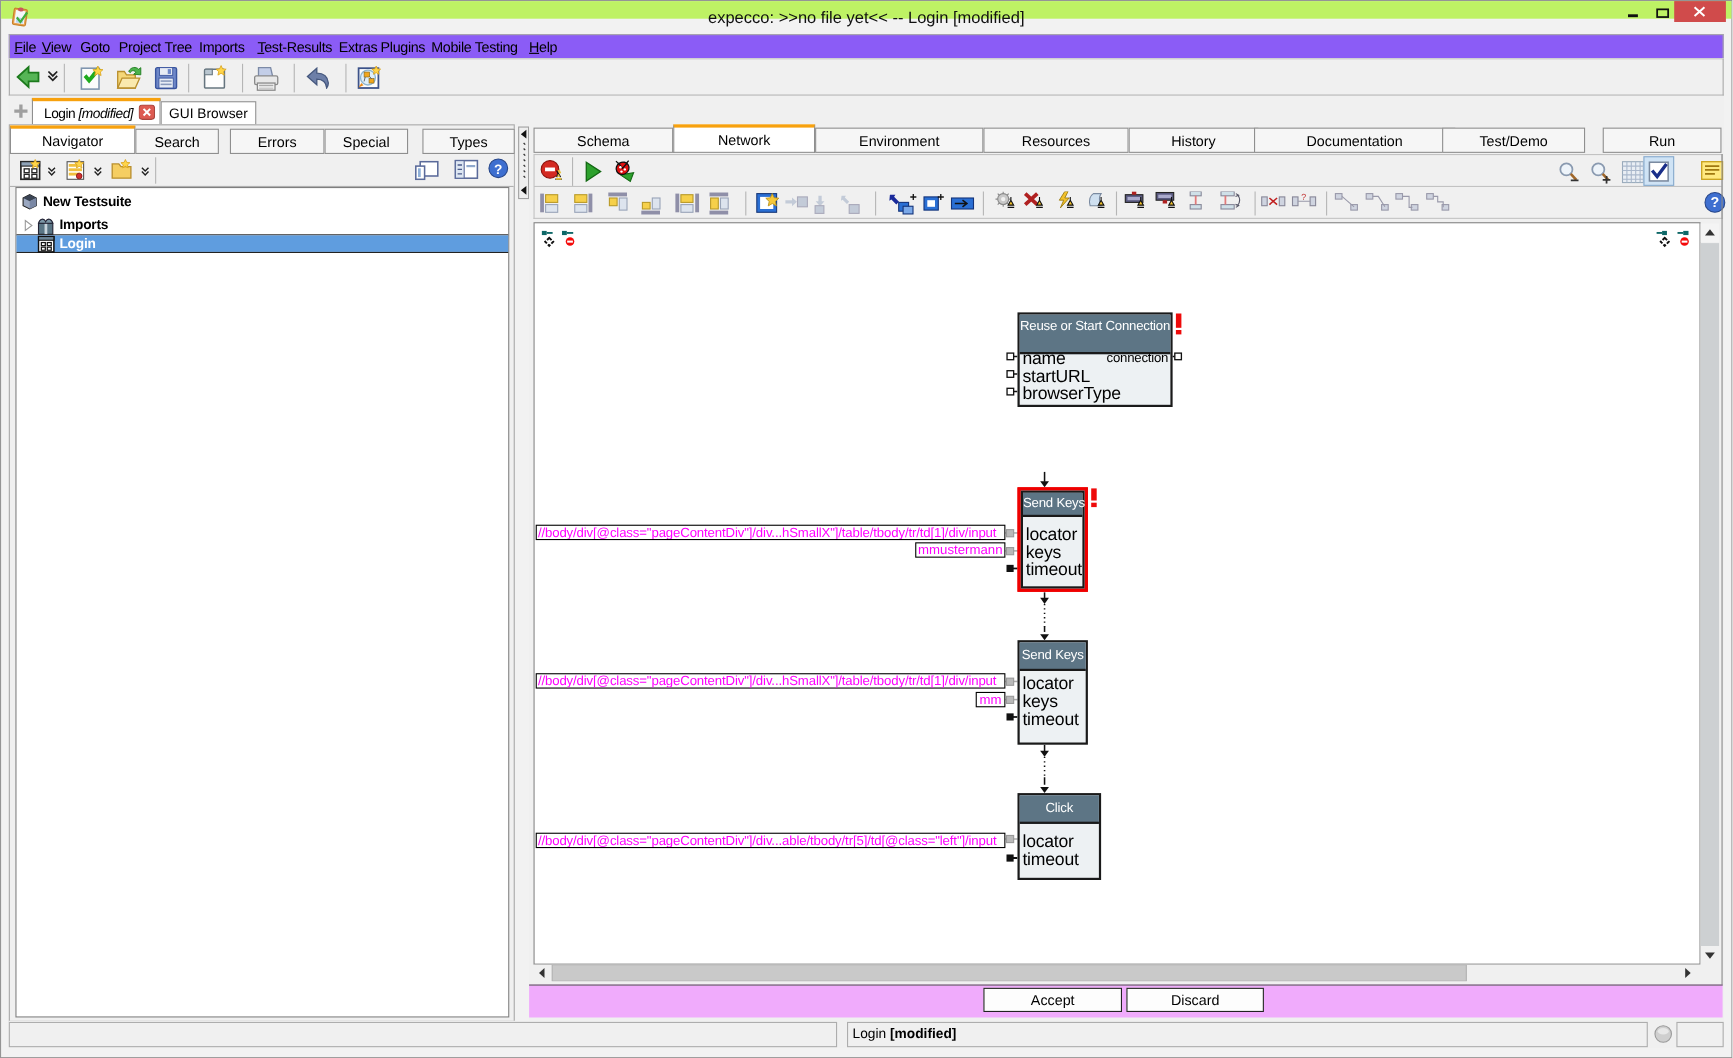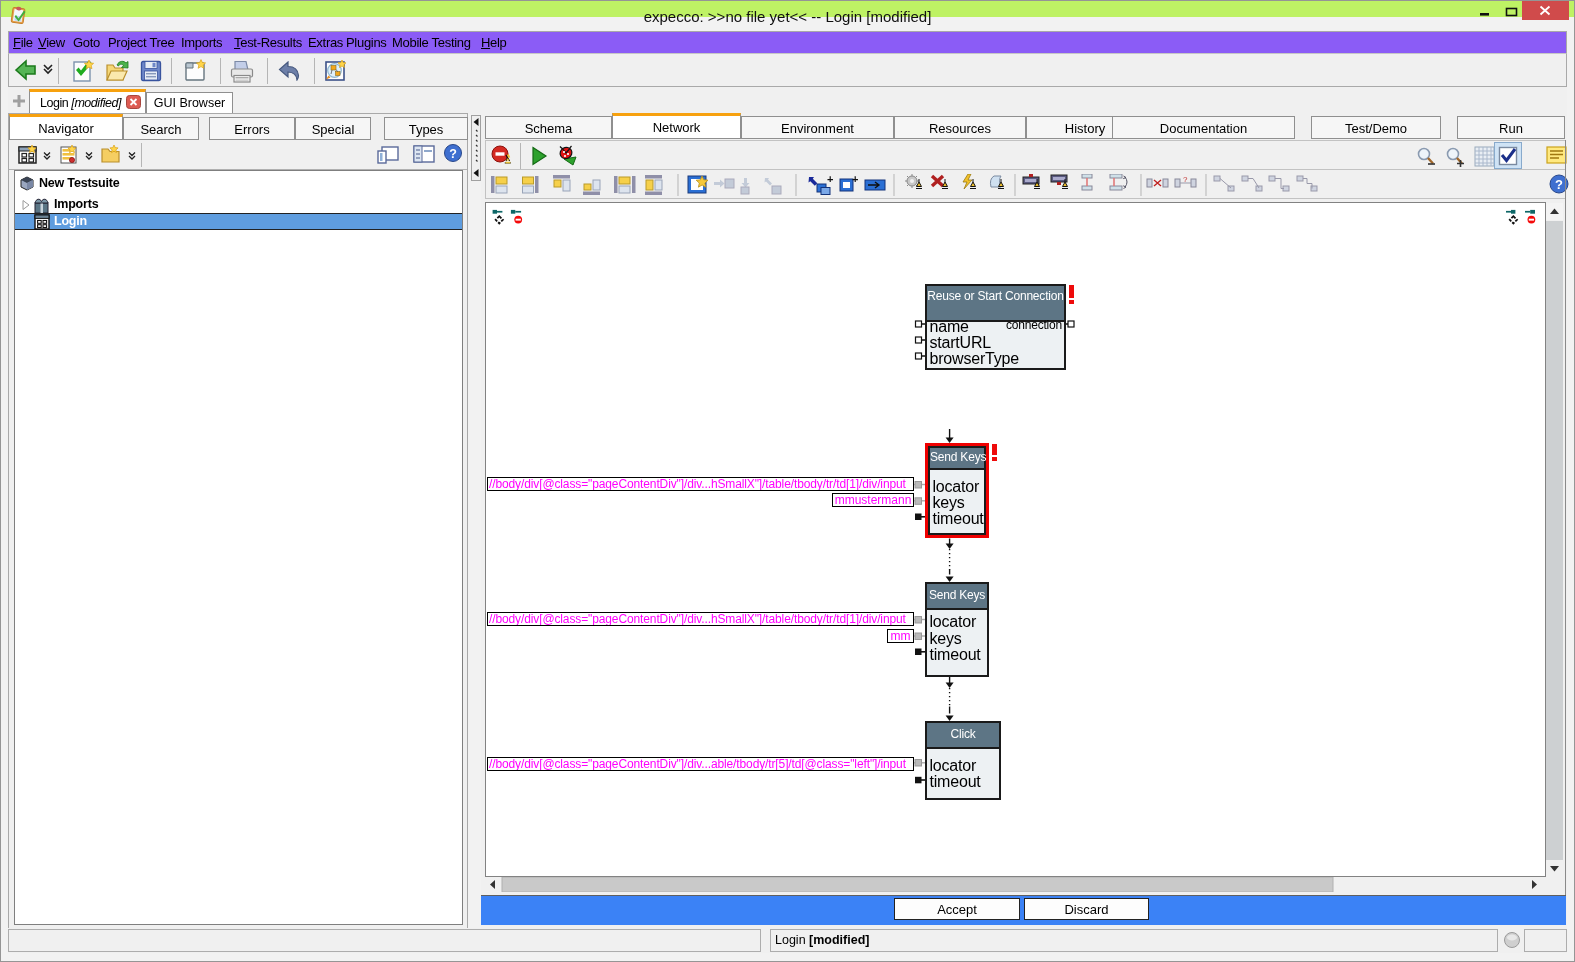--- a/index.html
+++ b/index.html
@@ -29,21 +29,21 @@
 #ltree{position:absolute;left:5px;top:56px;width:449px;height:755px;background:#fff;border:1px solid #7f7f7f}
 
 #splitter{position:absolute;left:470px;top:114px;width:10px;height:66px;background:#efefef;border:1px solid #a0a0a0}
 
 #rpanel{position:absolute;left:480px;top:112px;width:1086px;height:816px;background:#f0f0f0}
 #rtb1{position:absolute;left:4px;top:27px;width:1081px;height:30px;background:#f0f0f0;border:1px solid #c2c2c2}
 #rtb2{position:absolute;left:4px;top:57px;width:1081px;height:29px;background:#f0f0f0;border:1px solid #c2c2c2;border-top:none}
 #canvas{position:absolute;left:4px;top:89px;width:1061px;height:675px;background:#fff;border:1px solid #828282}
 #vscroll{position:absolute;left:1065px;top:90px;width:17px;height:675px;background:#f0f0f0}
 #hscroll{position:absolute;left:4px;top:764px;width:1061px;height:15px;background:#f0f0f0}
-#btnrow{position:absolute;left:0;top:782px;width:1085px;height:30px;background:#3b82f6}
+#btnrow{position:absolute;left:0;top:782px;width:1085px;height:30px;background:#f0abfc}
 .pbtn{position:absolute;top:2px;height:22px;background:#fdfdfd;border:1.5px solid #222;text-align:center;padding-top:3px;font-size:13px}
 
 #status{position:absolute;left:7px;top:927px;width:1559px;height:25px;background:#f0f0f0}
 
 .blk{position:absolute;background:#edf1f3;border:2px solid #1a1a1a}
 .blkhdr{position:absolute;left:0;top:0;width:100%;background:#5d7585;color:#fff;text-align:center;border-bottom:2px solid #1a1a1a;font-size:12px;letter-spacing:-0.2px;white-space:nowrap}
 .prow{position:absolute;left:2.5px;color:#000;font-size:16px;letter-spacing:-0.2px}
 .pout{position:absolute;right:2px;color:#000;font-size:12px;letter-spacing:-0.2px}
 .xlbl{position:absolute;background:#fff;border:1px solid #000;overflow:hidden}
 .xlbl span{position:absolute;left:1px;top:0px;white-space:pre;color:#f0f;font-size:12px;letter-spacing:-0.12px;line-height:13px}
@@ -232,21 +232,21 @@
       <path d="M4 13 l1.5 1.5 M4 18 l1.5 1.5 M4 23 l1.5 1.5 M4 28 l1.5 1.5 M4 33 l1.5 1.5 M4 38 l1.5 1.5 M4 43 l1.5 1.5" stroke="#333" stroke-width="1.2"></path>
       <path d="M6.5 52 L6.5 60 L1.5 56 Z" fill="#111"></path>
     </svg>
   </div>
   <div id="rpanel">
     <div class="stab" style="left:4px;width:127px">Schema</div>
     <div class="stab stabact" style="left:131px;width:129px">Network</div>
     <div class="stab" style="left:260px;width:153px">Environment</div>
     <div class="stab" style="left:413px;width:132px">Resources</div>
     <div class="stab" style="left:545px;width:118px">History</div>
-    <div class="stab" style="left:631px;width:183px">Documentation</div>
+    <div class="stab" style="left:659px;width:183px">Documentation</div>
     <div class="stab" style="left:830px;width:130px">Test/Demo</div>
     <div class="stab" style="left:976px;width:108px">Run</div>
     <div id="rtb1">
       <svg class="abs" style="left:4px;top:4px" width="24" height="22" viewBox="0 0 24 22">
         <circle cx="10" cy="9" r="8" fill="#d42a22" stroke="#8c120c" stroke-width="1"></circle>
         <rect x="5.5" y="7.3" width="9" height="3.4" fill="#fff"></rect>
         <path d="M16 10 l1.8 3.6 M16 16 l1.8 -3 l1.8 3 M14.8 17.8 h6" stroke="#111" stroke-width="1.2" fill="none"></path>
         <path d="M17.8 9.5 l1.5 3.1" stroke="#e8c23a" stroke-width="2"></path>
         <path d="M16.3 15.6 l1.5 -2.6 l1.5 2.6 Z" fill="#e8c23a"></path>
         <rect x="15.4" y="16.8" width="5" height="1.6" fill="#e8c23a"></rect>

